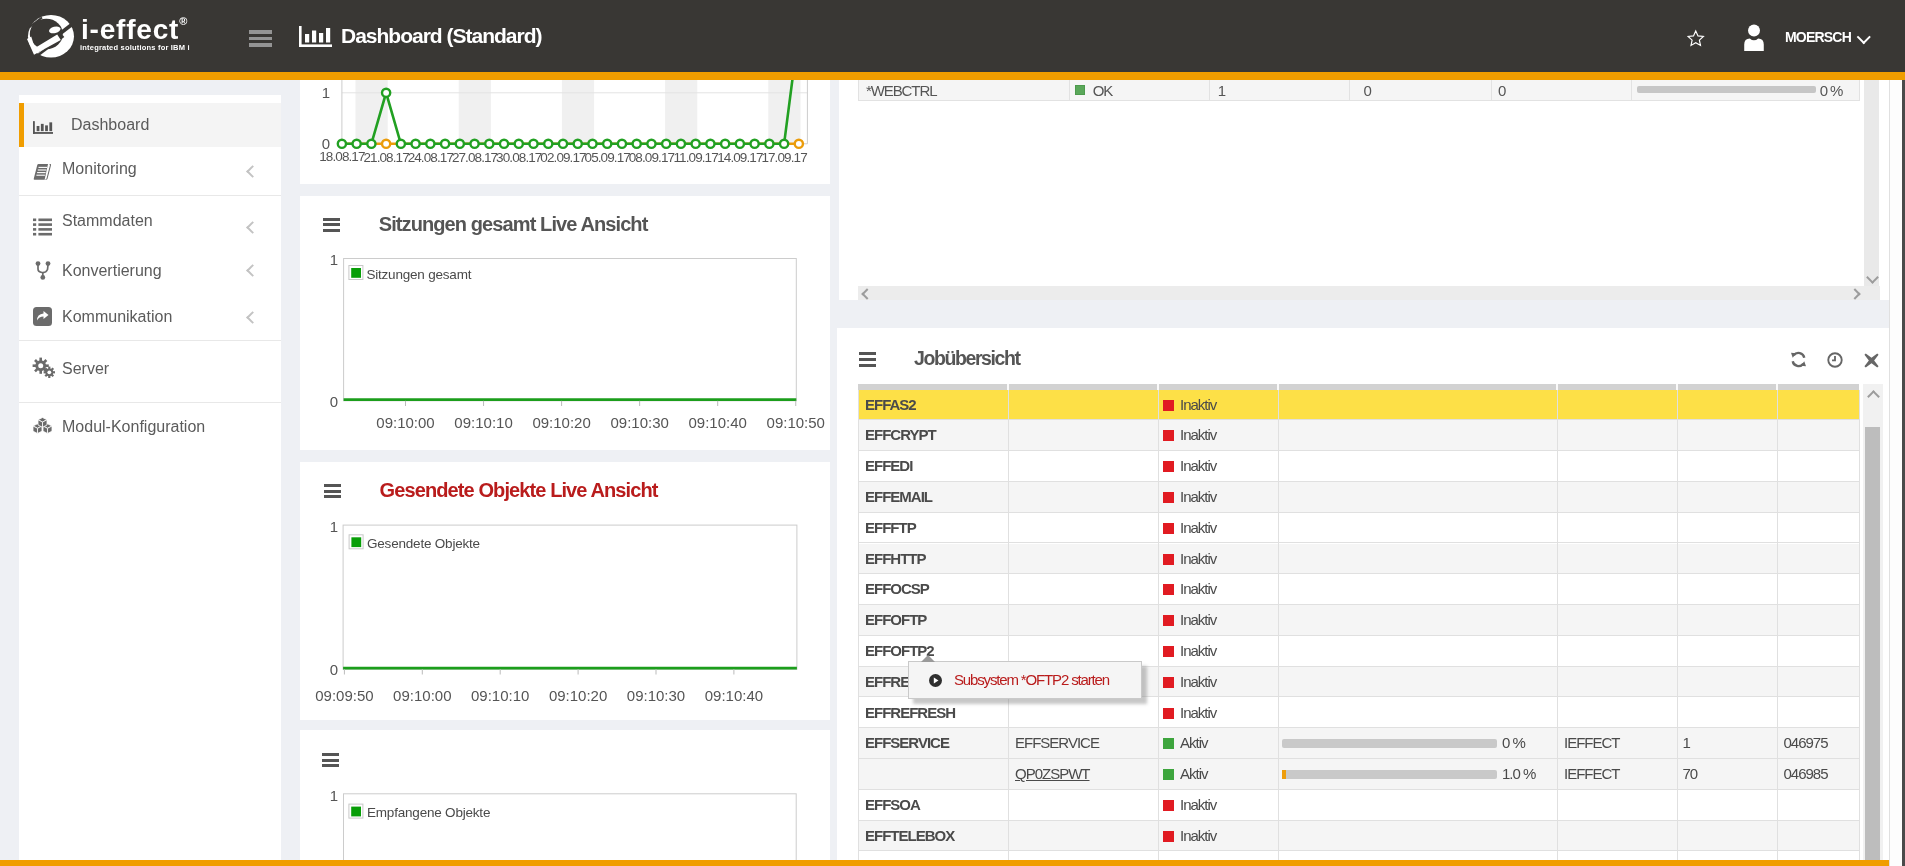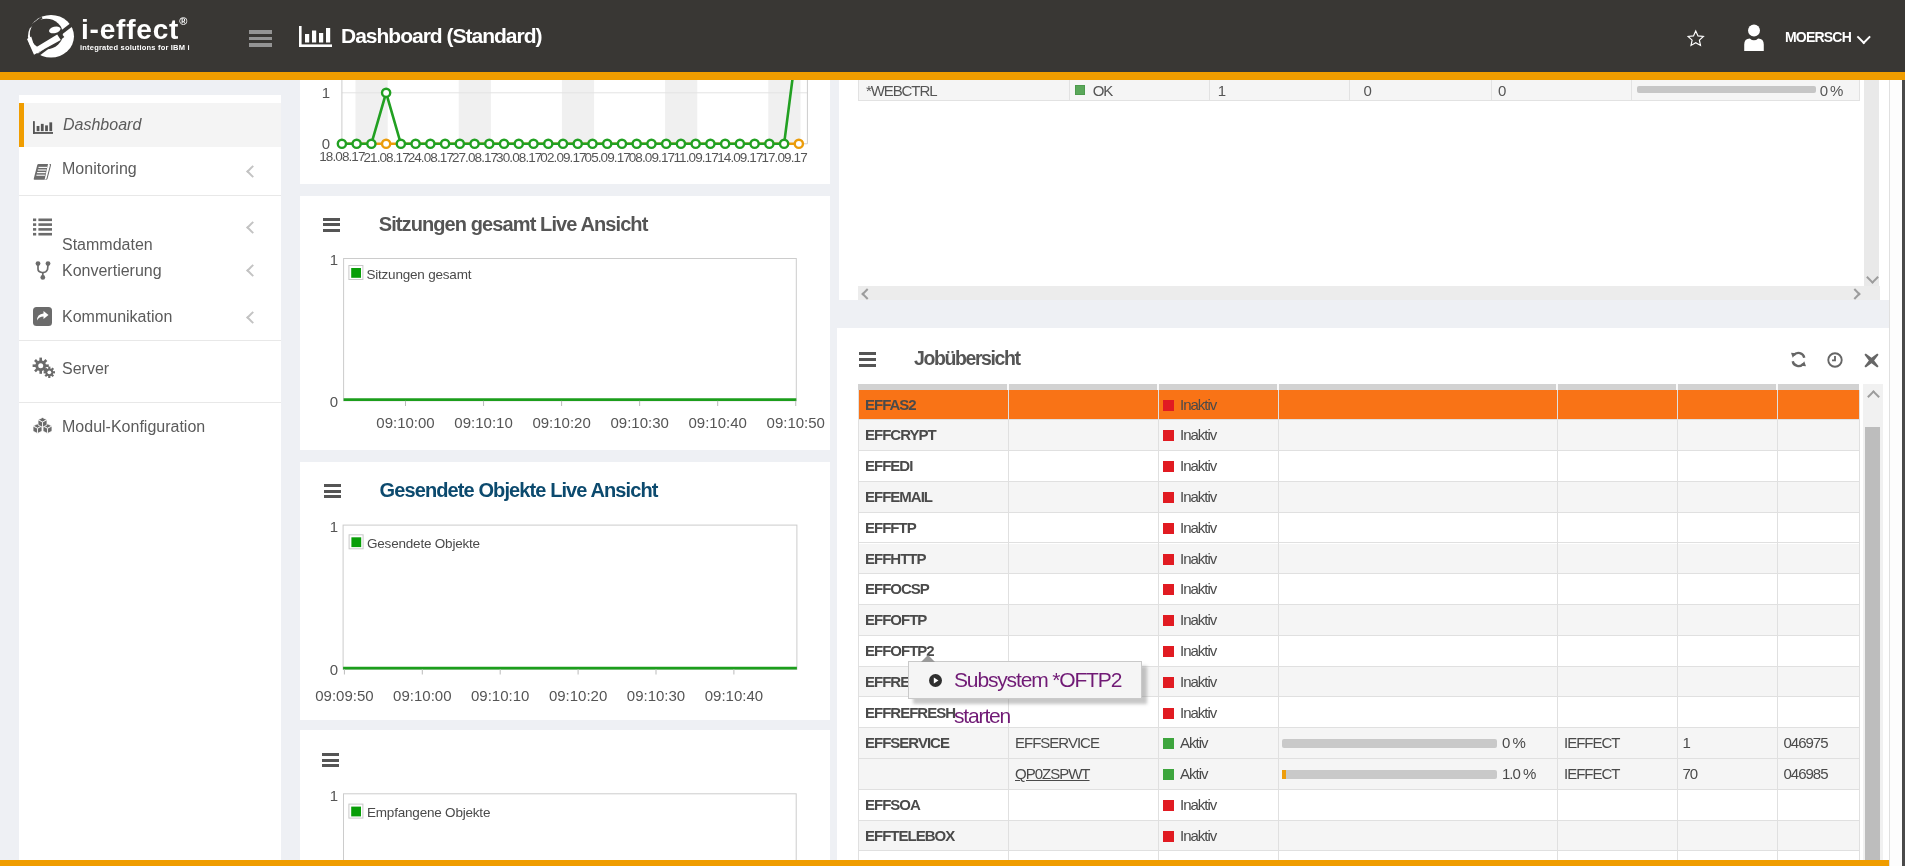--- a/index.html
+++ b/index.html
@@ -64,21 +64,21 @@
   <div class="abs" style="left:0;top:8px;width:261.5px;height:44px;background:#f4f4f4;"></div>
   <div class="abs" style="left:0;top:8px;width:4.8px;height:44px;background:#f09d00;"></div>
   <svg class="abs" style="left:14px;top:24px;" width="20" height="17" viewBox="0 0 33 21">
       <rect x="0" y="0" width="3" height="21" fill="#555"></rect>
       <rect x="0" y="18" width="33" height="3" fill="#555"></rect>
       <rect x="6" y="8" width="4.6" height="8.5" fill="#555"></rect>
       <rect x="13" y="4.5" width="4.6" height="12" fill="#555"></rect>
       <rect x="20" y="7" width="4.6" height="9.5" fill="#555"></rect>
       <rect x="27" y="2" width="4.6" height="14.5" fill="#555"></rect>
     </svg>
-  <div class="abs" style="left:44px;top:8px;line-height:44px;font-style:italic;">Dashboard</div>
+  <div class="abs" style="left:52px;top:8px;line-height:44px;">Dashboard</div>
 
   <svg class="abs" style="left:14px;top:68px;" width="19" height="19" viewBox="0 0 19 19">
     <path d="M4.5,1 L16,1 Q17,1 16.6,2.2 L13.2,15.5 Q12.9,16.8 11.5,16.8 L1.5,16.8 Q0.4,16.8 0.8,15.5 L4.2,2.2 Q4.5,1 5.5,1 Z" fill="#6b6b6b"></path>
     <g stroke="#fff" stroke-width="1.1">
         <line x1="5.5" y1="4.4" x2="14" y2="4.4"></line>
         <line x1="4.8" y1="7" x2="13.3" y2="7"></line>
         <line x1="4.1" y1="9.6" x2="12.6" y2="9.6"></line>
         <line x1="3.4" y1="12.2" x2="11.9" y2="12.2"></line>
       </g>
     <path d="M15,1 L17.6,1 L14,16 L11.6,16.8 Z" fill="#fff"></path>
@@ -93,21 +93,21 @@
         <rect x="0" y="0.5" width="3.2" height="2.6"></rect>
         <rect x="0" y="5.3" width="3.2" height="2.6"></rect>
         <rect x="0" y="10.1" width="3.2" height="2.6"></rect>
         <rect x="0" y="14.9" width="3.2" height="2.6"></rect>
     <rect x="5.4" y="0.5" width="13.6" height="2.6"></rect>
         <rect x="5.4" y="5.3" width="13.6" height="2.6"></rect>
         <rect x="5.4" y="10.1" width="13.6" height="2.6"></rect>
         <rect x="5.4" y="14.9" width="13.6" height="2.6"></rect>
       </g>
   </svg>
-  <div class="abs" style="left:43px;top:128px;line-height:44px;">Stammdaten</div>
+  <div class="abs" style="left:43px;top:104px;line-height:44px;">Stammdaten</div>
   <div class="abs chev" style="left:229px;top:128px;transform:rotate(135deg);border-color:#c3c3c3;"></div>
 
   <svg class="abs" style="left:16px;top:166px;" width="16" height="19" viewBox="0 0 16 19">
     <g fill="none" stroke="#6b6b6b" stroke-width="1.7">
         <path d="M3,4 L3,8 Q3,11 7,11.5 Q11,12 12.5,8.5 L13,4"></path>
         <line x1="7.8" y1="11.5" x2="7.8" y2="15"></line>
       </g>
     <g fill="#6b6b6b">
         <circle cx="3" cy="2.6" r="2.4"></circle>
         <circle cx="13" cy="2.6" r="2.4"></circle>
@@ -263,21 +263,21 @@
         <text x="339.65" y="232" text-anchor="middle">09:10:30</text>
         <text x="417.7" y="232" text-anchor="middle">09:10:40</text>
         <text x="495.75" y="232" text-anchor="middle">09:10:50</text>
     </g>
   </svg>
 </div>
 <div class="panel" id="p3" style="left:300px;top:461.5px;width:530px;height:258px;overflow:hidden;">
   <div class="abs" style="left:23.5px;top:22.8px;width:17px;height:3.2px;background:#555;"></div>
   <div class="abs" style="left:23.5px;top:28.3px;width:17px;height:3.2px;background:#555;"></div>
   <div class="abs" style="left:23.5px;top:33.8px;width:17px;height:3.2px;background:#555;"></div>
-  <div class="abs" style="left:79.6px;top:17px;font-size:20px;font-weight:bold;color:#0c4a6e;letter-spacing:-0.9px;">Gesendete Objekte Live Ansicht</div>
+  <div class="abs" style="left:79.6px;top:17px;font-size:20px;font-weight:bold;color:#b91c1c;letter-spacing:-0.9px;">Gesendete Objekte Live Ansicht</div>
   <svg class="abs" style="left:0;top:0;" width="530" height="258" viewBox="0 0 530 258">
     <rect x="43.1" y="63.1" width="453.8" height="144.2" fill="#fff" stroke="#ccc" stroke-width="1"></rect>
     <line x1="43.1" y1="206.1" x2="496.9" y2="206.1" stroke="#1c9e1c" stroke-width="2.6"></line>
     <g stroke="#bbb" stroke-width="1">
       <line x1="44.4" y1="207.3" x2="44.4" y2="212.5"></line>
         <line x1="122.3" y1="207.3" x2="122.3" y2="212.5"></line>
         <line x1="200.2" y1="207.3" x2="200.2" y2="212.5"></line>
         <line x1="278.1" y1="207.3" x2="278.1" y2="212.5"></line>
         <line x1="356.0" y1="207.3" x2="356.0" y2="212.5"></line>
         <line x1="433.9" y1="207.3" x2="433.9" y2="212.5"></line>
@@ -355,21 +355,21 @@
     <path d="M2,0.5 L8.5,5.5 L15,0.5 L16.5,2 L11.5,8.5 L16.5,15 L15,16.5 L8.5,11.5 L2,16.5 L0.5,15 L5.5,8.5 L0.5,2 Z" fill="#666"></path>
   </svg>
   <div class="abs" style="left:21px;top:55.8px;width:1001px;height:6px;background:#d2d2d2;">
       <div class="abs" style="left:149px;top:0;width:2px;height:6px;background:#fafafa;"></div>
       <div class="abs" style="left:298.5px;top:0;width:2px;height:6px;background:#fafafa;"></div>
       <div class="abs" style="left:418.5px;top:0;width:2px;height:6px;background:#fafafa;"></div>
       <div class="abs" style="left:698px;top:0;width:2px;height:6px;background:#fafafa;"></div>
       <div class="abs" style="left:818px;top:0;width:2px;height:6px;background:#fafafa;"></div>
       <div class="abs" style="left:918px;top:0;width:2px;height:6px;background:#fafafa;"></div>
     </div>
-  <div class="abs row" style="top:61.5px;background:#f97316;">
+  <div class="abs row" style="top:61.5px;background:#fde047;">
       <span class="abs" style="left:7px;font-weight:bold;">EFFAS2</span>
       <div class="abs sq" style="left:305px;background:#e11b22;"></div>
       <span class="abs" style="left:322px;">Inaktiv</span>
     </div>
   <div class="abs row" style="top:92.3px;background:#f5f5f5;">
       <span class="abs" style="left:7px;font-weight:bold;">EFFCRYPT</span>
       <div class="abs sq" style="left:305px;background:#e11b22;"></div>
       <span class="abs" style="left:322px;">Inaktiv</span>
     </div>
   <div class="abs row" style="top:123.1px;background:#fff;">
@@ -462,14 +462,14 @@
   <div class="abs chev" style="left:1031.5px;top:64px;transform:rotate(-135deg);border-color:#9c9c9c;"></div>
   <div class="abs" style="left:1028.3px;top:99px;width:15px;height:439px;background:#bdbdbd;"></div>
 </div>
 
 <div class="abs" style="left:908px;top:661px;width:234px;height:38px;background:#f5f5f5;border:1px solid #c9c9c9;box-sizing:border-box;z-index:30;box-shadow:5px 5px 3px rgba(130,130,130,0.45);">
   <div class="abs" style="left:12px;top:-7px;width:0;height:0;border-left:7px solid transparent;border-right:7px solid transparent;border-bottom:7px solid #9a9a9a;"></div>
   <svg class="abs" style="left:20px;top:12px;" width="13" height="13" viewBox="0 0 14 14">
     <circle cx="7" cy="7" r="7" fill="#2f2f2f"></circle>
     <path d="M5.2,3.8 L10.2,7 L5.2,10.2 Z" fill="#fff"></path>
   </svg>
-  <div class="abs" style="left:45px;top:0;line-height:36px;font-size:21px;color:#701a75;letter-spacing:-1.15px;">Subsystem *OFTP2 starten</div>
+  <div class="abs" style="left:45px;top:0;line-height:36px;font-size:15px;color:#b91c1c;letter-spacing:-1.15px;">Subsystem *OFTP2 starten</div>
 </div>
 
 </body></html>

